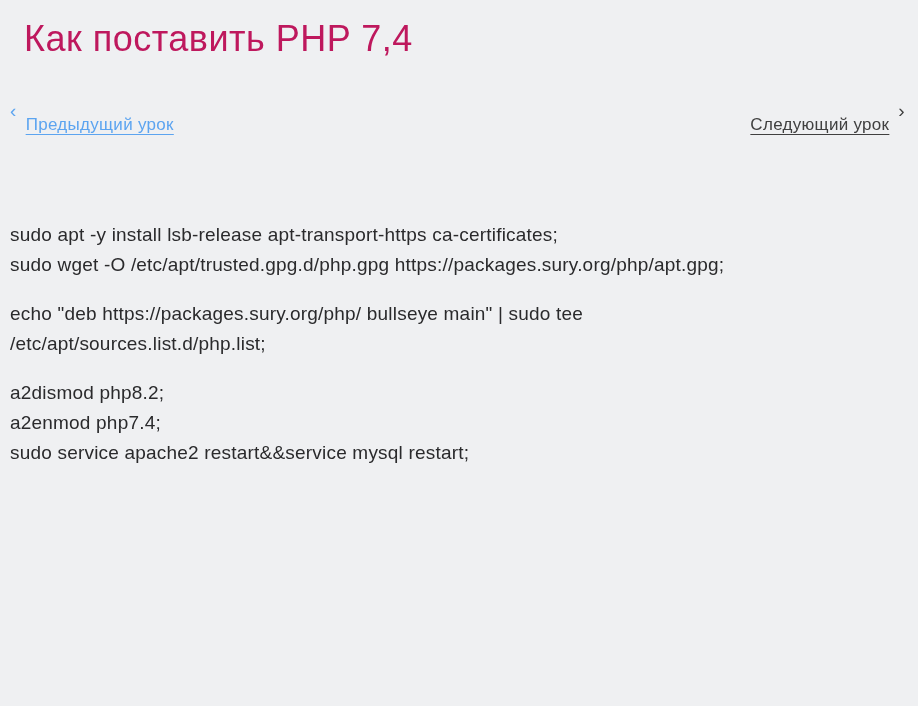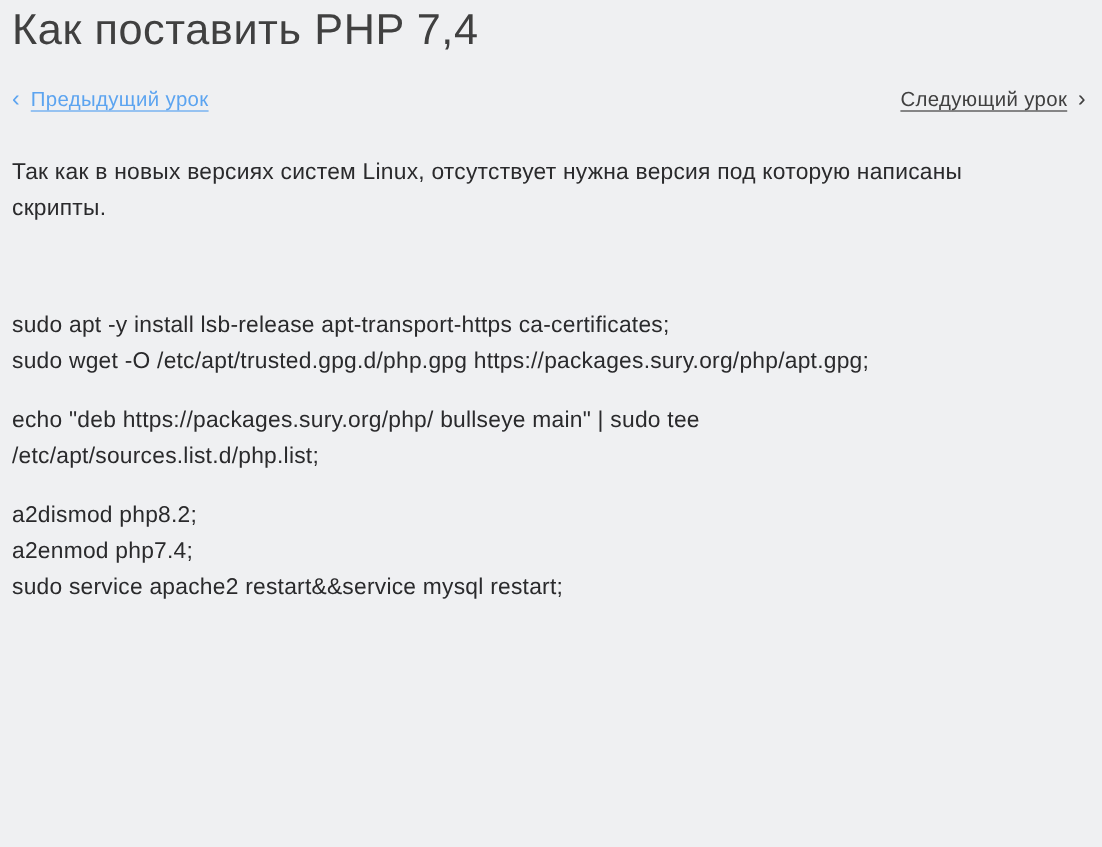--- a/index.html
+++ b/index.html
@@ -12,46 +12,47 @@
     font-family: "Liberation Sans", "DejaVu Sans", sans-serif;
     -webkit-font-smoothing: antialiased;
   }
   .page {
     box-sizing: border-box;
     width: 918px;
     height: 706px;
     padding: 4px 13px 0 10px;
   }
   .page-title {
-    margin: 0;
+    margin: 14px;
     font-size: 36px;
     line-height: 42px;
     font-weight: 500;
     letter-spacing: 0.5px;
-    color: #404040;
+    color: #be185d;
   }
   .lesson-nav {
     margin-top: 27px;
     display: flex;
     justify-content: space-between;
     align-items: center;
     font-size: 17px;
     letter-spacing: 0.3px;
   }
   .lesson-link {
     display: inline-flex;
     align-items: center;
     gap: 9px;
     cursor: pointer;
     text-decoration: none;
   }
   .lesson-link .link-text {
     text-decoration: underline;
     text-decoration-thickness: 1px;
     text-underline-offset: 4px;
+    margin-top: 28px;
   }
   .chev {
     font-size: 19px;
     line-height: 1;
     text-decoration: none;
     transform: translateY(-1px);
   }
   .content {
     margin-top: 36px;
     font-size: 19px;
@@ -78,20 +79,19 @@
       <span class="chev">‹</span>
       <span class="link-text">Предыдущий урок</span>
     </a>
     <a class="lesson-link" href="#" style="color: #404040;">
       <span class="link-text">Следующий урок</span>
       <span class="chev">›</span>
     </a>
   </div>
 
   <div class="content" style="color: rgb(42, 42, 44);">
-      <p>Так как в новых версиях систем Linux, отсутствует нужна версия под которую написаны<br>скрипты.</p>
       <p></p>
       <p>sudo apt -y install lsb-release apt-transport-https ca-certificates;<br>sudo wget -O /etc/apt/trusted.gpg.d/php.gpg https://packages.sury.org/php/apt.gpg;</p>
       <p>echo "deb https://packages.sury.org/php/ bullseye main" | sudo tee<br>/etc/apt/sources.list.d/php.list;</p>
       <p>a2dismod php8.2;<br>a2enmod php7.4;<br>sudo service apache2 restart&amp;&amp;service mysql restart;</p>
     </div>
 
 </div>
 
 </body></html>

